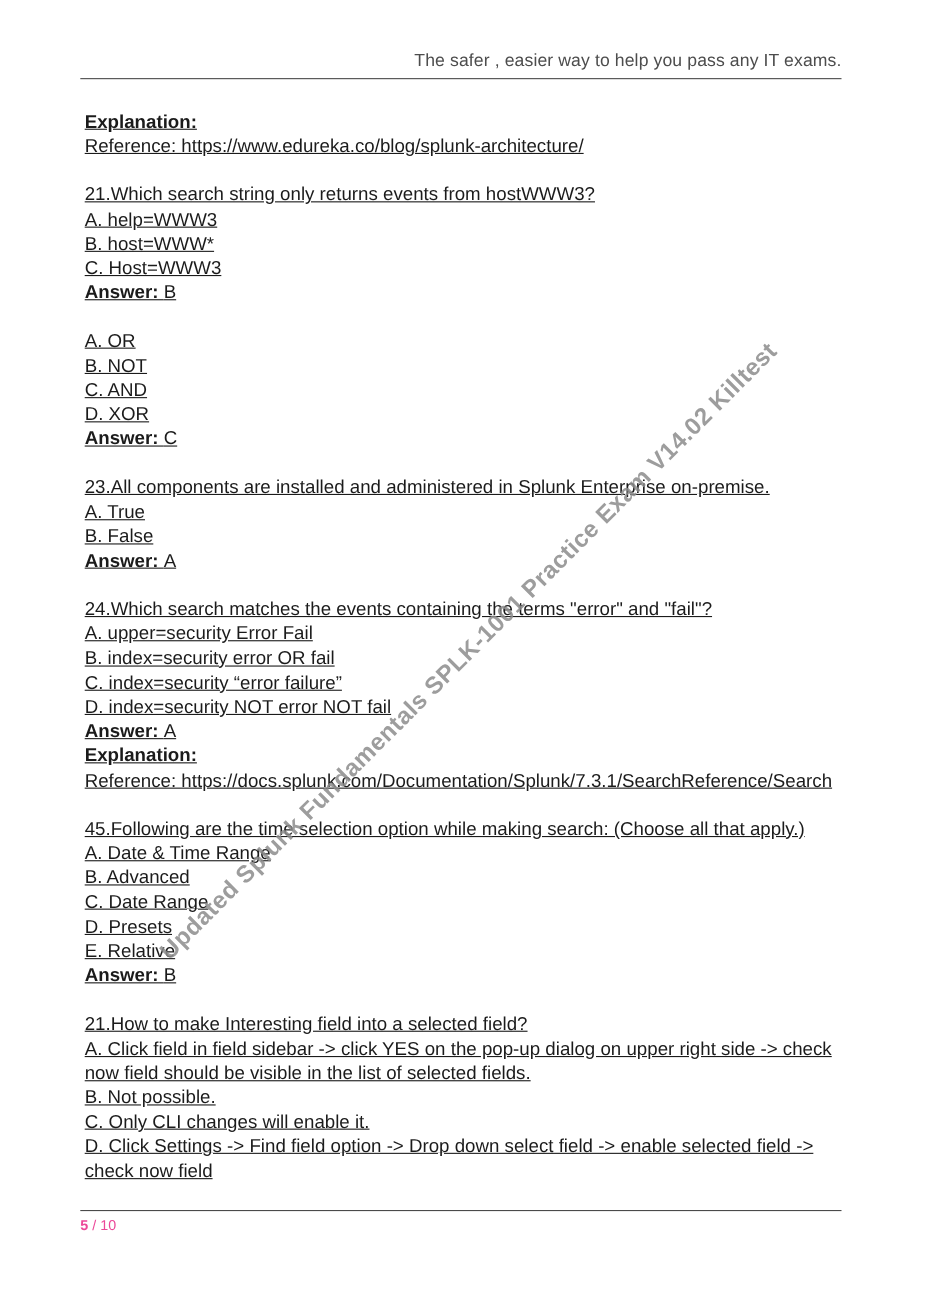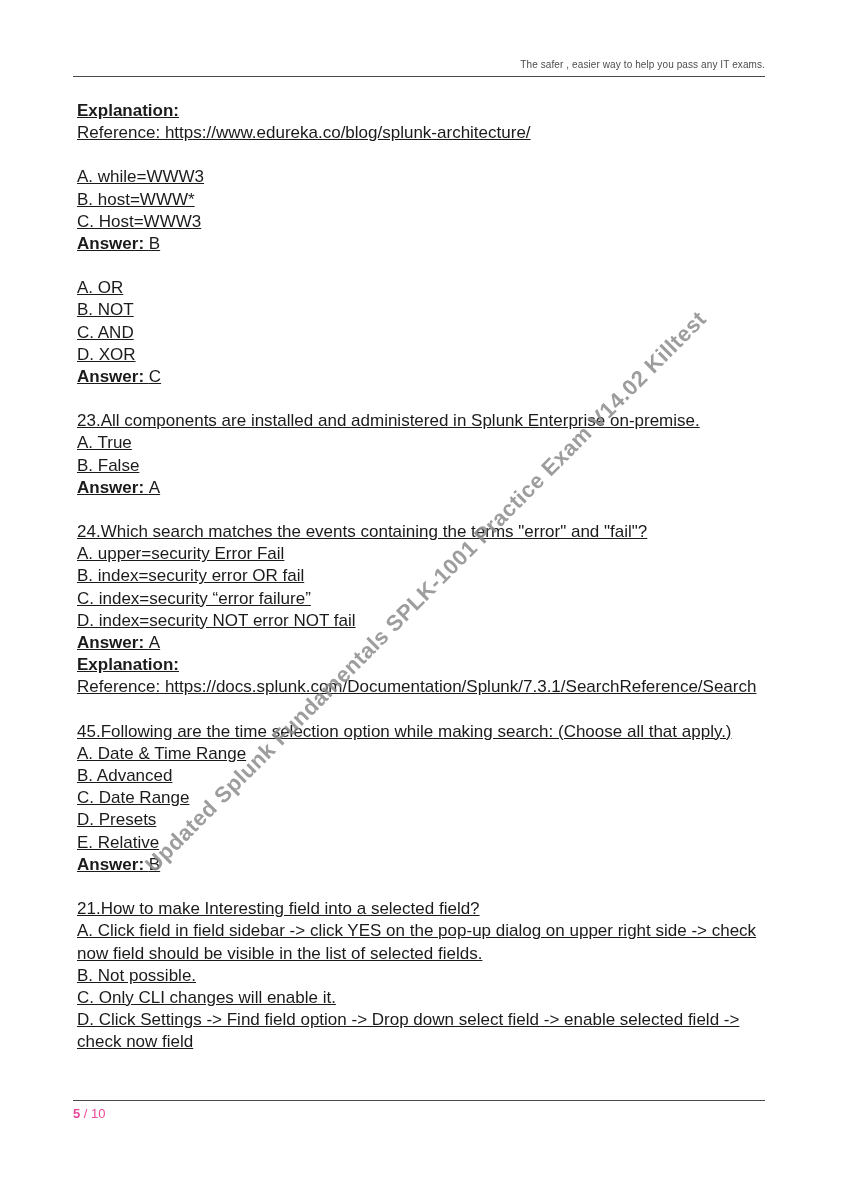--- a/index.html
+++ b/index.html
@@ -15,23 +15,23 @@
     margin: 0 auto;
   }
   .header {
     position: absolute;
     left: 73px;
     right: 76px;
     top: 0;
   }
   .tagline {
     text-align: right;
-    font-size: 10px;
+    font-size: 16px;
     color: #4d4d4d;
-    padding-top: 59px;
+    padding-top: 47px;
     padding-bottom: 6px;
     letter-spacing: 0.1px;
   }
   .rule {
     border-bottom: 1.6px solid #4a4a4a;
     height: 0;
   }
   .content {
     position: absolute;
     left: 77px;
@@ -83,21 +83,22 @@
 
   <div class="header">
     <div class="tagline">The safer , easier way to help you pass any IT exams.</div>
     <div class="rule"></div>
   </div>
 
   <div class="content">
       <div class="line bold">Explanation:</div>
       <div class="line plain">Reference: https://www.edureka.co/blog/splunk-architecture/</div>
       <div class="line gap"></div>
-      <div class="line plain">A. while=WWW3</div>
+      <div class="line plain">21.Which search string only returns events from hostWWW3?</div>
+      <div class="line plain">A. help=WWW3</div>
       <div class="line plain">B. host=WWW*</div>
       <div class="line plain">C. Host=WWW3</div>
       <div class="line answer"><strong>Answer: </strong>B</div>
       <div class="line gap"></div>
       <div class="line plain">A. OR</div>
       <div class="line plain">B. NOT</div>
       <div class="line plain">C. AND</div>
       <div class="line plain">D. XOR</div>
       <div class="line answer"><strong>Answer: </strong>C</div>
       <div class="line gap"></div>

